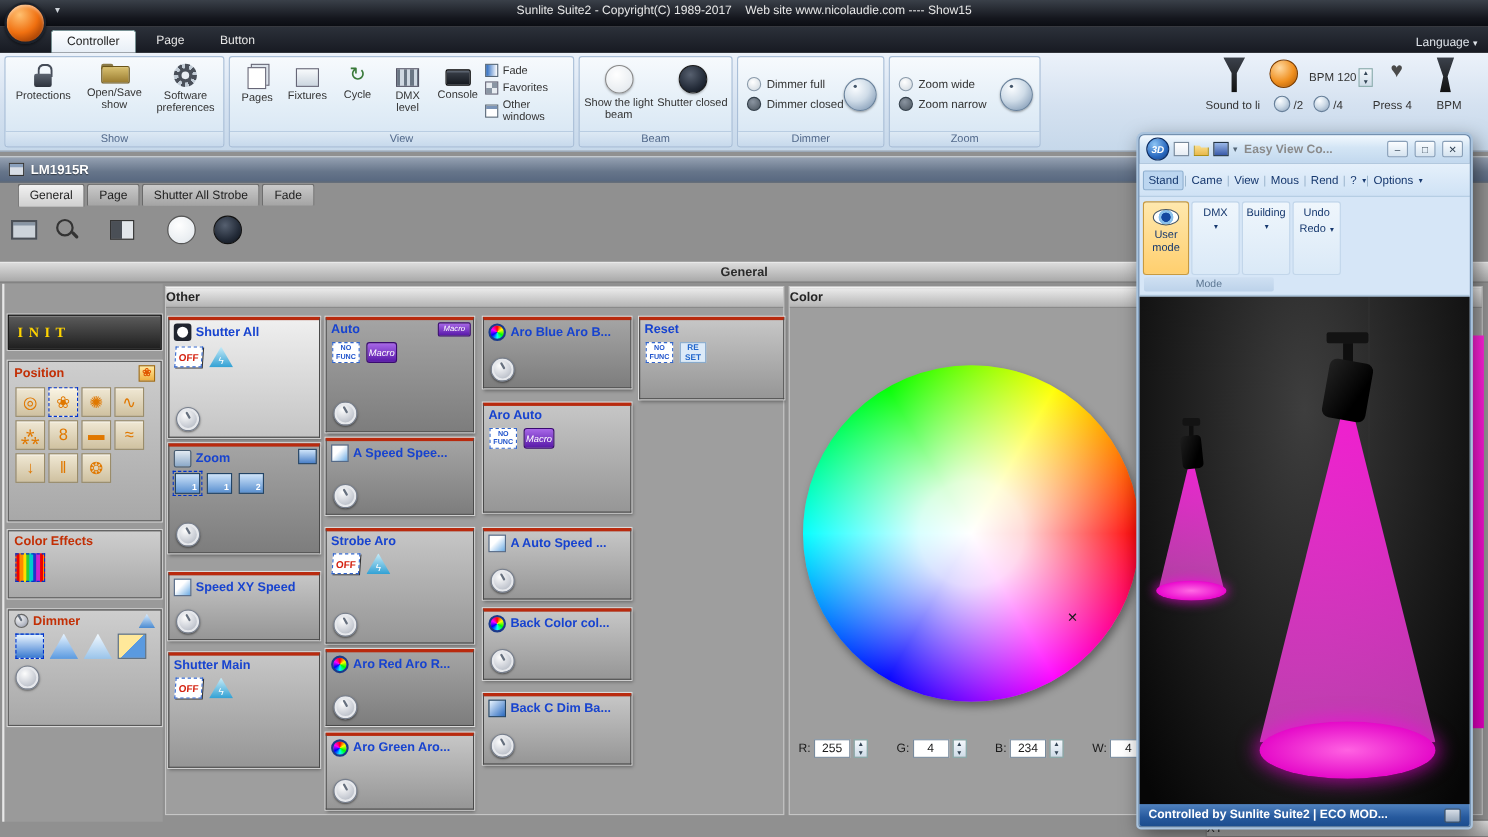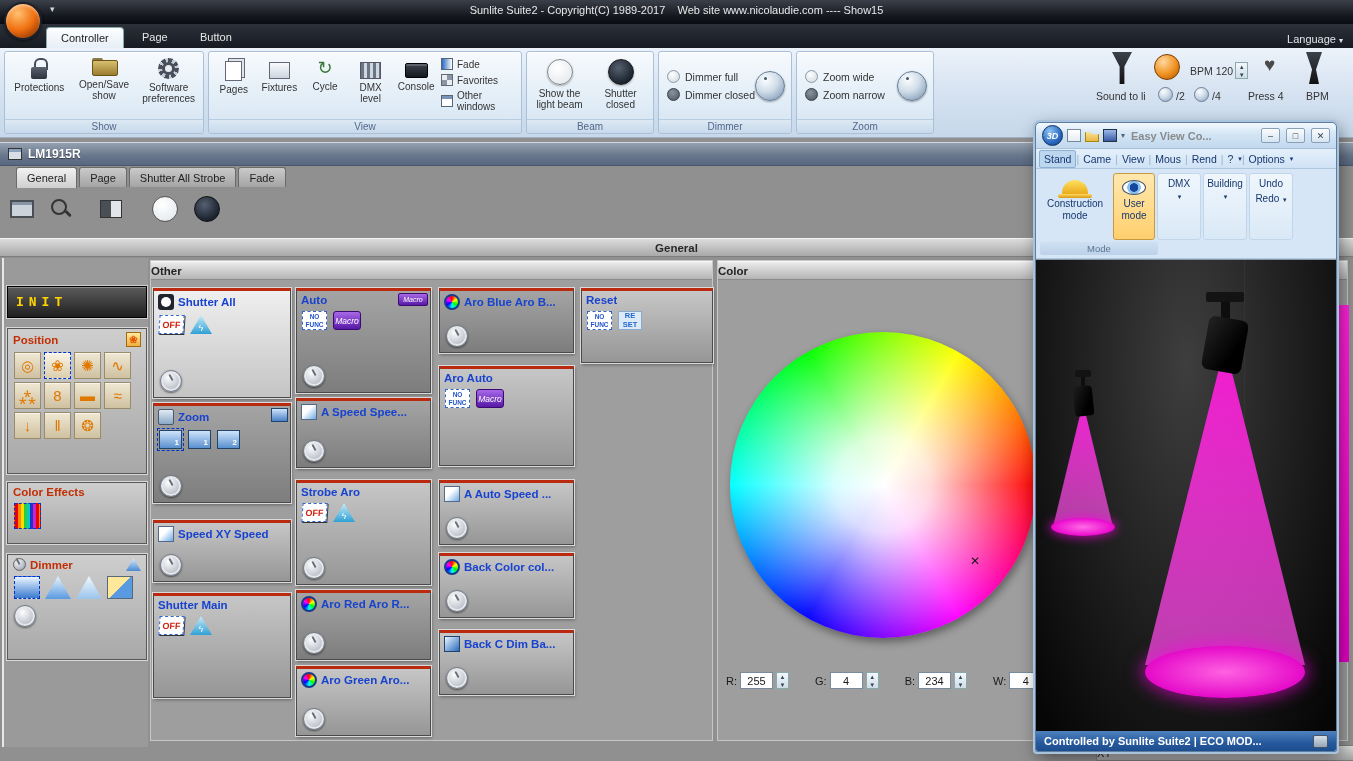--- a/index.html
+++ b/index.html
@@ -18,21 +18,21 @@
   .rtab.active { background:linear-gradient(#fdfeff,#e7eef6); color:#222; border:1px solid #8aa; border-bottom:none; }
   .rtab.t1 { left:46px; } .rtab.t2 { left:128px; } .rtab.t3 { left:186px; }
   .lang { position:absolute; right:10px; bottom:3px; color:#dfe4ea; font-size:11px; }
   .lang .caret { font-size:8px; margin-left:3px; }
 
   
   .ribbon { position:absolute; left:0; top:48px; width:1353px; height:90px; background:linear-gradient(#ecf2fa,#d4e1f0 55%,#c6d8ea); border-bottom:1px solid #9fb0c4; display:flex; gap:4px; padding:3px 4px; z-index:10; }
   .rgroup { border:1px solid #aabfd8; border-radius:3px; background:linear-gradient(#f7fafd,#e3eef7 55%,#d5e4f3); box-shadow:inset 0 1px 0 #fff; display:flex; flex-direction:column; }
   .rgroup-body { flex:1; display:flex; padding:2px; }
   .rgroup-label { height:14px; font-size:10px; color:#51688a; text-align:center; background:linear-gradient(#dde9f4,#c7d9ec); border-top:1px solid #b9cde2; border-radius:0 0 3px 3px; line-height:14px; }
-  .g-show{width:200px} .g-view{width:314px} .g-beam{width:128px} .g-dim{width:134px} .g-iris{width:128px} .g-zoom{width:138px}
+  .g-show{width:200px} .g-view{width:314px} .g-beam{width:140px} .g-dim{width:134px} .g-iris{width:128px} .g-zoom{width:138px}
   .rbtn { flex:1; display:flex; flex-direction:column; align-items:center; gap:3px; padding:4px 1px 1px; font-size:10px; color:#333; text-align:center; }
   .rbl { line-height:1.12; }
   .ri-lock { position:relative; width:16px; height:21px; }
   .ri-lock::before { content:''; position:absolute; top:0; left:3px; width:10px; height:10px; border:2.5px solid #454c58; border-bottom:none; border-radius:6px 6px 0 0; }
   .ri-lock::after { content:''; position:absolute; bottom:0; left:0; width:16px; height:12px; background:linear-gradient(#5c6470,#2d333d); border-radius:2px; }
   .ri-folder { position:relative; width:24px; height:18px; }
   .ri-folder::before { content:''; position:absolute; top:0; left:0; width:11px; height:5px; background:#8a7a48; border-radius:2px 2px 0 0; }
   .ri-folder::after { content:''; position:absolute; bottom:0; left:0; width:24px; height:14px; background:linear-gradient(#d8c070,#9a7c30); border:1px solid #6a5418; border-radius:2px; }
   .ri-gear { position:relative; width:21px; height:21px; border-radius:50%; background:repeating-conic-gradient(#4a505a 0 25deg, #c2ccd6 25deg 45deg); }
   .ri-gear::after { content:''; position:absolute; inset:4px; background:#e9eef4; border:3px solid #4a505a; border-radius:50%; }
@@ -96,21 +96,21 @@
   .general-bar { position:absolute; left:0; top:238px; width:1353px; height:19px; background:linear-gradient(#dcdcdc,#a8a8a8); border-top:1px solid #f2f2f2; border-bottom:1px solid #7e7e7e; text-align:center; font-size:11.5px; font-weight:bold; color:#2a2a2a; line-height:18px; z-index:3; }
 
   
   .panel-header { height:19px; background:linear-gradient(#ebebeb,#b4b4b4); border-top:1px solid #fafafa; border-bottom:1px solid #8a8a8a; text-align:left; font-size:11.5px; font-weight:bold; color:#242424; line-height:18px; }
   .left-panel { position:absolute; left:2px; top:258px; width:146px; height:489px; background:#9a9a9a; border-left:2px solid #e8e8e8; z-index:2; }
   .other-panel { position:absolute; left:150px; top:260px; width:563px; height:481px; background:#9e9e9e; border:1px solid #c6c6c6; z-index:2; }
   .color-panel { position:absolute; left:717px; top:260px; width:631px; height:481px; background:#9e9e9e; border:1px solid #c6c6c6; z-index:2; }
   .panel-body { position:relative; width:100%; height:calc(100% - 19px); }
 
   
-  .init-btn { position:absolute; left:3px; top:28px; width:140px; height:32px; background:linear-gradient(#5c5c5c,#1f1f1f); border:1px solid #000; box-shadow:0 0 0 1px #cfcfcf, inset 0 1px 0 #8a8a8a; color:#ffd400; font-family:Liberation Mono, monospace; font-weight:bold; font-size:13px; letter-spacing:5px; display:flex; align-items:center; padding-left:8px; }
+  .init-btn { position:absolute; left:3px; top:28px; width:140px; height:32px; background:linear-gradient(#5c5c5c,#1f1f1f); border:1px solid #000; box-shadow:0 0 0 1px #cfcfcf, inset 0 1px 0 #8a8a8a; color:#ffd400; font-family:Liberation Serif, serif; font-weight:bold; font-size:13px; letter-spacing:5px; display:flex; align-items:center; padding-left:8px; }
   .lsec { position:absolute; left:3px; width:140px; background:linear-gradient(#cecece,#a8a8a8); border:1px solid #585858; box-shadow:0 0 0 1px #d8d8d8; }
   .sec-position { top:70px; height:146px; }
   .sec-ce { top:224px; height:62px; }
   .sec-dimmer { top:296px; height:106px; }
   .lsec-header { display:flex; align-items:center; gap:4px; padding:3px 5px 1px; font-weight:bold; font-size:11.5px; color:#c22f05; }
   .flower-badge { margin-left:auto; width:15px; height:15px; background:linear-gradient(#ffe9a0,#f0b040); border:1px solid #a06a10; color:#e05800; font-size:10px; line-height:13px; text-align:center; }
   .knob-mini { width:13px; height:13px; border-radius:50%; background:radial-gradient(circle at 35% 30%, #f8f8f8, #b8bcc8 60%, #888e9a); border:1px solid #666; flex:none; }
   .tri-badge { margin-left:auto; width:15px; height:13px; background:linear-gradient(#d8ecff,#4a8ad0); clip-path:polygon(50% 0,100% 100%,0 100%); }
   .position-grid { display:flex; flex-wrap:wrap; gap:3px; padding:4px 6px; }
   .gobo { width:27px; height:27px; background:linear-gradient(#f0e8d4,#cfc1a0); border:1px solid #9a8c6a; box-shadow:inset 0 1px 0 rgba(255,255,255,.6); display:flex; align-items:center; justify-content:center; color:#e07800; font-size:15px; }
@@ -180,21 +180,21 @@
   .easyview { position:absolute; left:1035px; top:122px; width:302px; height:630px; background:#d6e6f7; border:1px solid #5f7d9f; border-radius:5px 5px 2px 2px; box-shadow:0 0 0 2px #a9c3dd, 3px 6px 18px rgba(0,0,0,.5); z-index:50; display:flex; flex-direction:column; }
   .ev-title { height:26px; flex:none; background:linear-gradient(#f3f9fe,#d3e5f5 45%,#c2d8ee); border-bottom:1px solid #a8c0d8; border-radius:5px 5px 0 0; display:flex; align-items:center; gap:4px; padding:0 6px; }
   .ev-orb { width:21px; height:21px; border-radius:50%; background:radial-gradient(circle at 35% 28%, #8cc4f4, #2a6ac0 60%, #123c80); color:#fff; font-size:9px; font-weight:bold; font-style:italic; display:flex; align-items:center; justify-content:center; border:1px solid #0d2c60; flex:none; }
   .ev-ic { width:14px; height:13px; display:inline-block; flex:none; }
   .ev-new { background:linear-gradient(#fff,#e6edf4); border:1px solid #778899; }
   .ev-open { background:linear-gradient(#ffe9a0,#e8b84a); border:1px solid #aa8800; clip-path:polygon(0 25%, 40% 25%, 50% 40%, 100% 40%, 100% 100%, 0 100%); }
   .ev-save { background:linear-gradient(#9ab8e8,#3a5aa8); border:1px solid #223344; }
   .ev-caret { font-size:8px; color:#567; }
   .ev-title-text { color:#8a8a8a; font-weight:bold; font-size:11px; margin-left:2px; flex:1; white-space:nowrap; overflow:hidden; }
   .ev-wb { width:19px; height:15px; border:1px solid #8aa0b8; background:linear-gradient(#fbfdff,#d6e4f0); border-radius:2px; font-size:9px; color:#334455; display:inline-flex; align-items:center; justify-content:center; margin-left:2px; flex:none; }
-  .ev-menu { height:20px; flex:none; background:linear-gradient(#e5f0fb,#cfe2f5); border-bottom:1px solid #b0c8de; display:flex; align-items:center; padding:0 3px; font-size:10.5px; color:#16386e; white-space:nowrap; }
+  .ev-menu { height:30px; flex:none; background:linear-gradient(#e5f0fb,#cfe2f5); border-bottom:1px solid #b0c8de; display:flex; align-items:center; padding:0 3px; font-size:10.5px; color:#16386e; white-space:nowrap; }
   .ev-mi { padding:2px 4px; }
   .ev-mi.sel { background:#bcd6f0; border:1px solid #8fb0d0; border-radius:2px; }
   .ev-sep { color:#9ab4cc; }
   .mcaret { font-size:7px; color:#16386e; margin-left:1px; }
   .ev-toolbar { position:relative; height:90px; flex:none; background:#d6e6f7; border-bottom:1px solid #b0c8de; display:flex; gap:2px; padding:4px 3px 18px; }
   .ev-btn { display:flex; flex-direction:column; align-items:center; gap:3px; font-size:10px; color:#16386e; text-align:center; padding:4px 3px; border-radius:3px; border:1px solid transparent; line-height:1.15; }
   .ev-btn.active { background:linear-gradient(#ffe8ae,#ffcf6e); border:1px solid #c89a40; }
   .w-cons { width:72px; } .w-user { width:42px; }
   .tallbtn { justify-content:flex-start; width:44px; border:1px solid #c2d6ea; background:linear-gradient(#eff6fc,#dae9f7); }
   .hat-icon { position:relative; width:26px; height:15px; background:linear-gradient(#ffe060,#e8a818); border-radius:13px 13px 2px 2px; margin-top:2px; }
@@ -636,24 +636,20 @@
         <span class="ev-sep">|</span>
       <span class="ev-mi">Rend</span>
         <span class="ev-sep">|</span>
       <span class="ev-mi">?</span>
         <span class="mcaret">▾</span>
         <span class="ev-sep">|</span>
       <span class="ev-mi">Options</span>
         <span class="mcaret">▾</span>
     </div>
     <div class="ev-toolbar">
-      <div class="ev-btn w-cons">
-          <span class="hat-icon"></span>
-          <span>Construction mode</span>
-        </div>
       <div class="ev-btn active w-user">
           <span class="eye-icon"></span>
           <span>User mode</span>
         </div>
       <div class="ev-btn tallbtn">
           <span>DMX</span>
           <span class="mcaret">▾</span>
         </div>
       <div class="ev-btn tallbtn">
           <span>Building</span>

